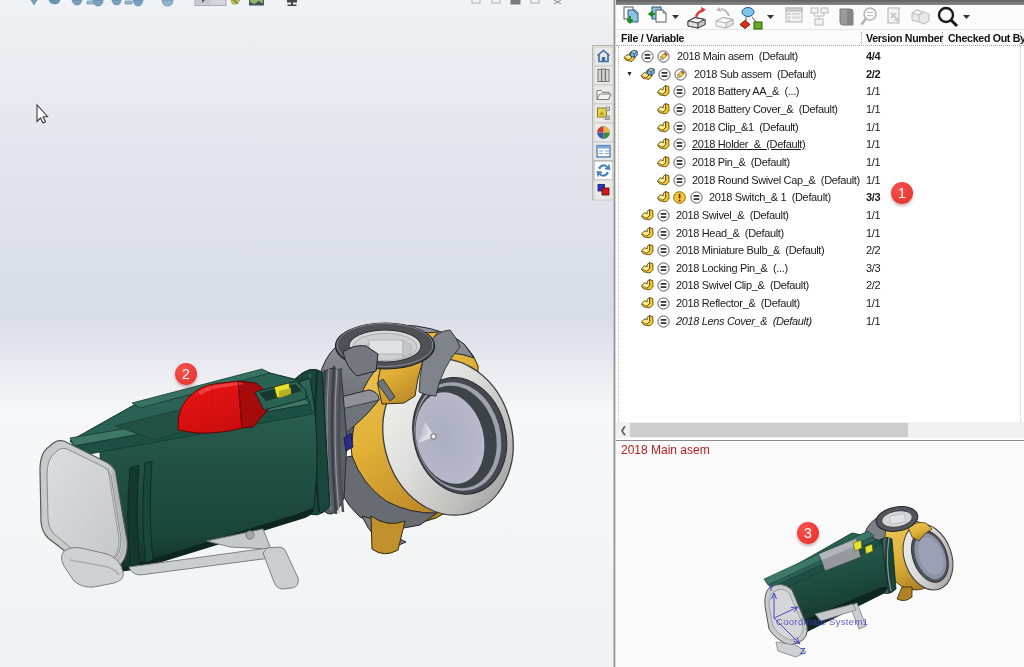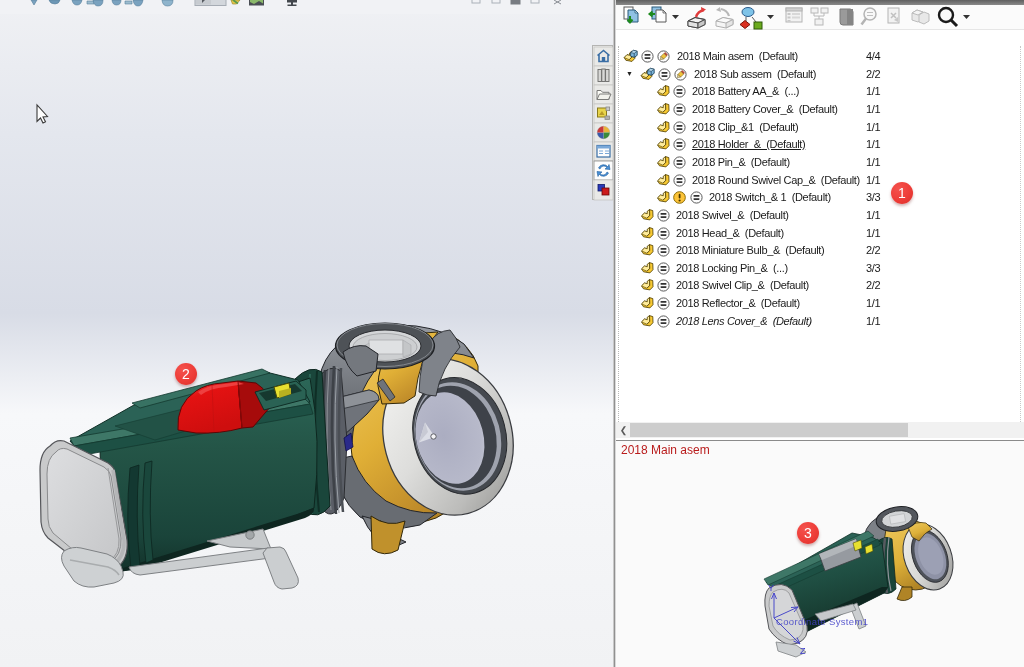--- a/index.html
+++ b/index.html
@@ -14,21 +14,21 @@
   #rdark { position:absolute; left:0; top:0; width:408px; height:5px; background:linear-gradient(to bottom,#5f5f5f,#8a8a8a); }
   #rtoolbar { position:absolute; left:0; top:5px; width:408px; height:25px; background:#fbfbfb; border-bottom:1px solid #e6e6e6;}
   #rheader { position:absolute; left:0; top:30px; width:408px; height:16px; background:#fbfbfb;
      border-bottom:1px dotted #a8a8a8; font-size:10.6px; font-weight:bold; color:#111; white-space:nowrap; letter-spacing:-0.3px; }
   .hsep { position:absolute; top:2px; height:12px; border-left:1px dotted #a8a8a8; }
   #tree { position:absolute; left:0; top:0; width:408px; }
   .trow { position:absolute; left:0; width:368px; height:18px; font-size:11px; color:#1a1a1a; white-space:nowrap; letter-spacing:-0.35px; }
   .trow span.lbl { position:absolute; top:3px; }
   .trow span.ver { position:absolute; left:250px; top:3px; }
   .ticon { position:absolute; top:2px; }
-  .bold { font-weight:normal; }
+  .bold { font-weight:bold; }
   #hscroll { position:absolute; left:0; top:422px; width:408px; height:16px; background:#f1f1f1; }
   #hthumb { position:absolute; left:14px; top:1px; width:278px; height:14px; background:#cdcdcd; }
   #harrow { position:absolute; left:1px; top:1px; width:13px; height:14px; color:#5a5a5a; font-size:9px; text-align:center; line-height:14px;}
   #psep { position:absolute; left:0; top:440px; width:408px; height:1px; background:#8a8a8a; }
   #preview { position:absolute; left:0; top:441px; width:408px; height:226px; background:#fafafa; }
   #plabel { position:absolute; left:5px; top:2px; font-size:12px; font-weight:normal; color:#b91c1c; }
   .badge { position:absolute; width:22px; height:22px; border-radius:50%;
     background:radial-gradient(circle at 35% 30%, #f4524d 0%, #ee3d38 55%, #d92f2a 100%);
     color:#fff; font-size:14px; text-align:center; line-height:22px;
     box-shadow:0 2px 3px rgba(120,40,40,0.35); }
@@ -340,20 +340,28 @@
 <path d="M303,10 l5,-3 l5,2 v7 l-5,3 l-5,-2 z"></path>
 <path d="M296,8 l5,-3 l6,2 l-5,3 z" fill="#f4f4f4"></path>
 </g>
 
 <circle cx="330" cy="10" r="7" fill="none" stroke="#1a1a1a" stroke-width="2.4"></circle>
 <path d="M335,15 l6,6" stroke="#1a1a1a" stroke-width="3"></path>
 <path d="M347,10 l3.5,4 l3.5,-4 z" fill="#333"></path>
 </g>
 </svg>
       </div>
+    <div id="rheader">
+      <span style="position:absolute;left:5px;top:2px;">File / Variable</span>
+      <span style="position:absolute;left:250px;top:2px;">Version Number</span>
+      <span style="position:absolute;left:332px;top:2px;">Checked Out By</span>
+      <div class="hsep" style="left:245px;"></div>
+      <div class="hsep" style="left:326px;"></div>
+      <div class="hsep" style="left:404px;"></div>
+    </div>
     <div id="tree">
 <div class="trow" style="top:47.0px;">
           <span class="ticon" style="left:7px;"><svg width="16" height="14" viewBox="0 0 16 14">
               <path d="M1.2,8.6 L4,5.7 L6.6,6.4 L6.6,4.1 L8.7,2.3 L11.8,3.3 L12,9.2 L9,12.4 L2.9,11.3 Z" fill="#f7c933" stroke="#4a3a00" stroke-width="0.8"></path>
               <path d="M1.2,8.6 L4,5.7 L6.6,6.4 L6.6,4.1 L8.7,2.3 L8.9,8.1 L6.2,10.7 Z" fill="#ffec9a" stroke="#4a3a00" stroke-width="0.6"></path>
               <path d="M6.2,10.7 L8.9,8.1 L8.7,2.3" fill="none" stroke="#4a3a00" stroke-width="0.6"></path>
               <path d="M7.6,3.5 L10.6,1.3 L14.2,2.3 L14.2,6.3 L11.2,8.4 L7.6,7.2 Z" fill="#7db6dc" stroke="#173a52" stroke-width="0.8"></path>
               <path d="M7.6,3.5 L10.6,1.3 L14.2,2.3 L11.2,4.4 Z" fill="#b8d9ee" stroke="#173a52" stroke-width="0.6"></path>
               <path d="M11.2,4.4 L11.2,8.4" stroke="#173a52" stroke-width="0.7"></path>
             </svg></span>

